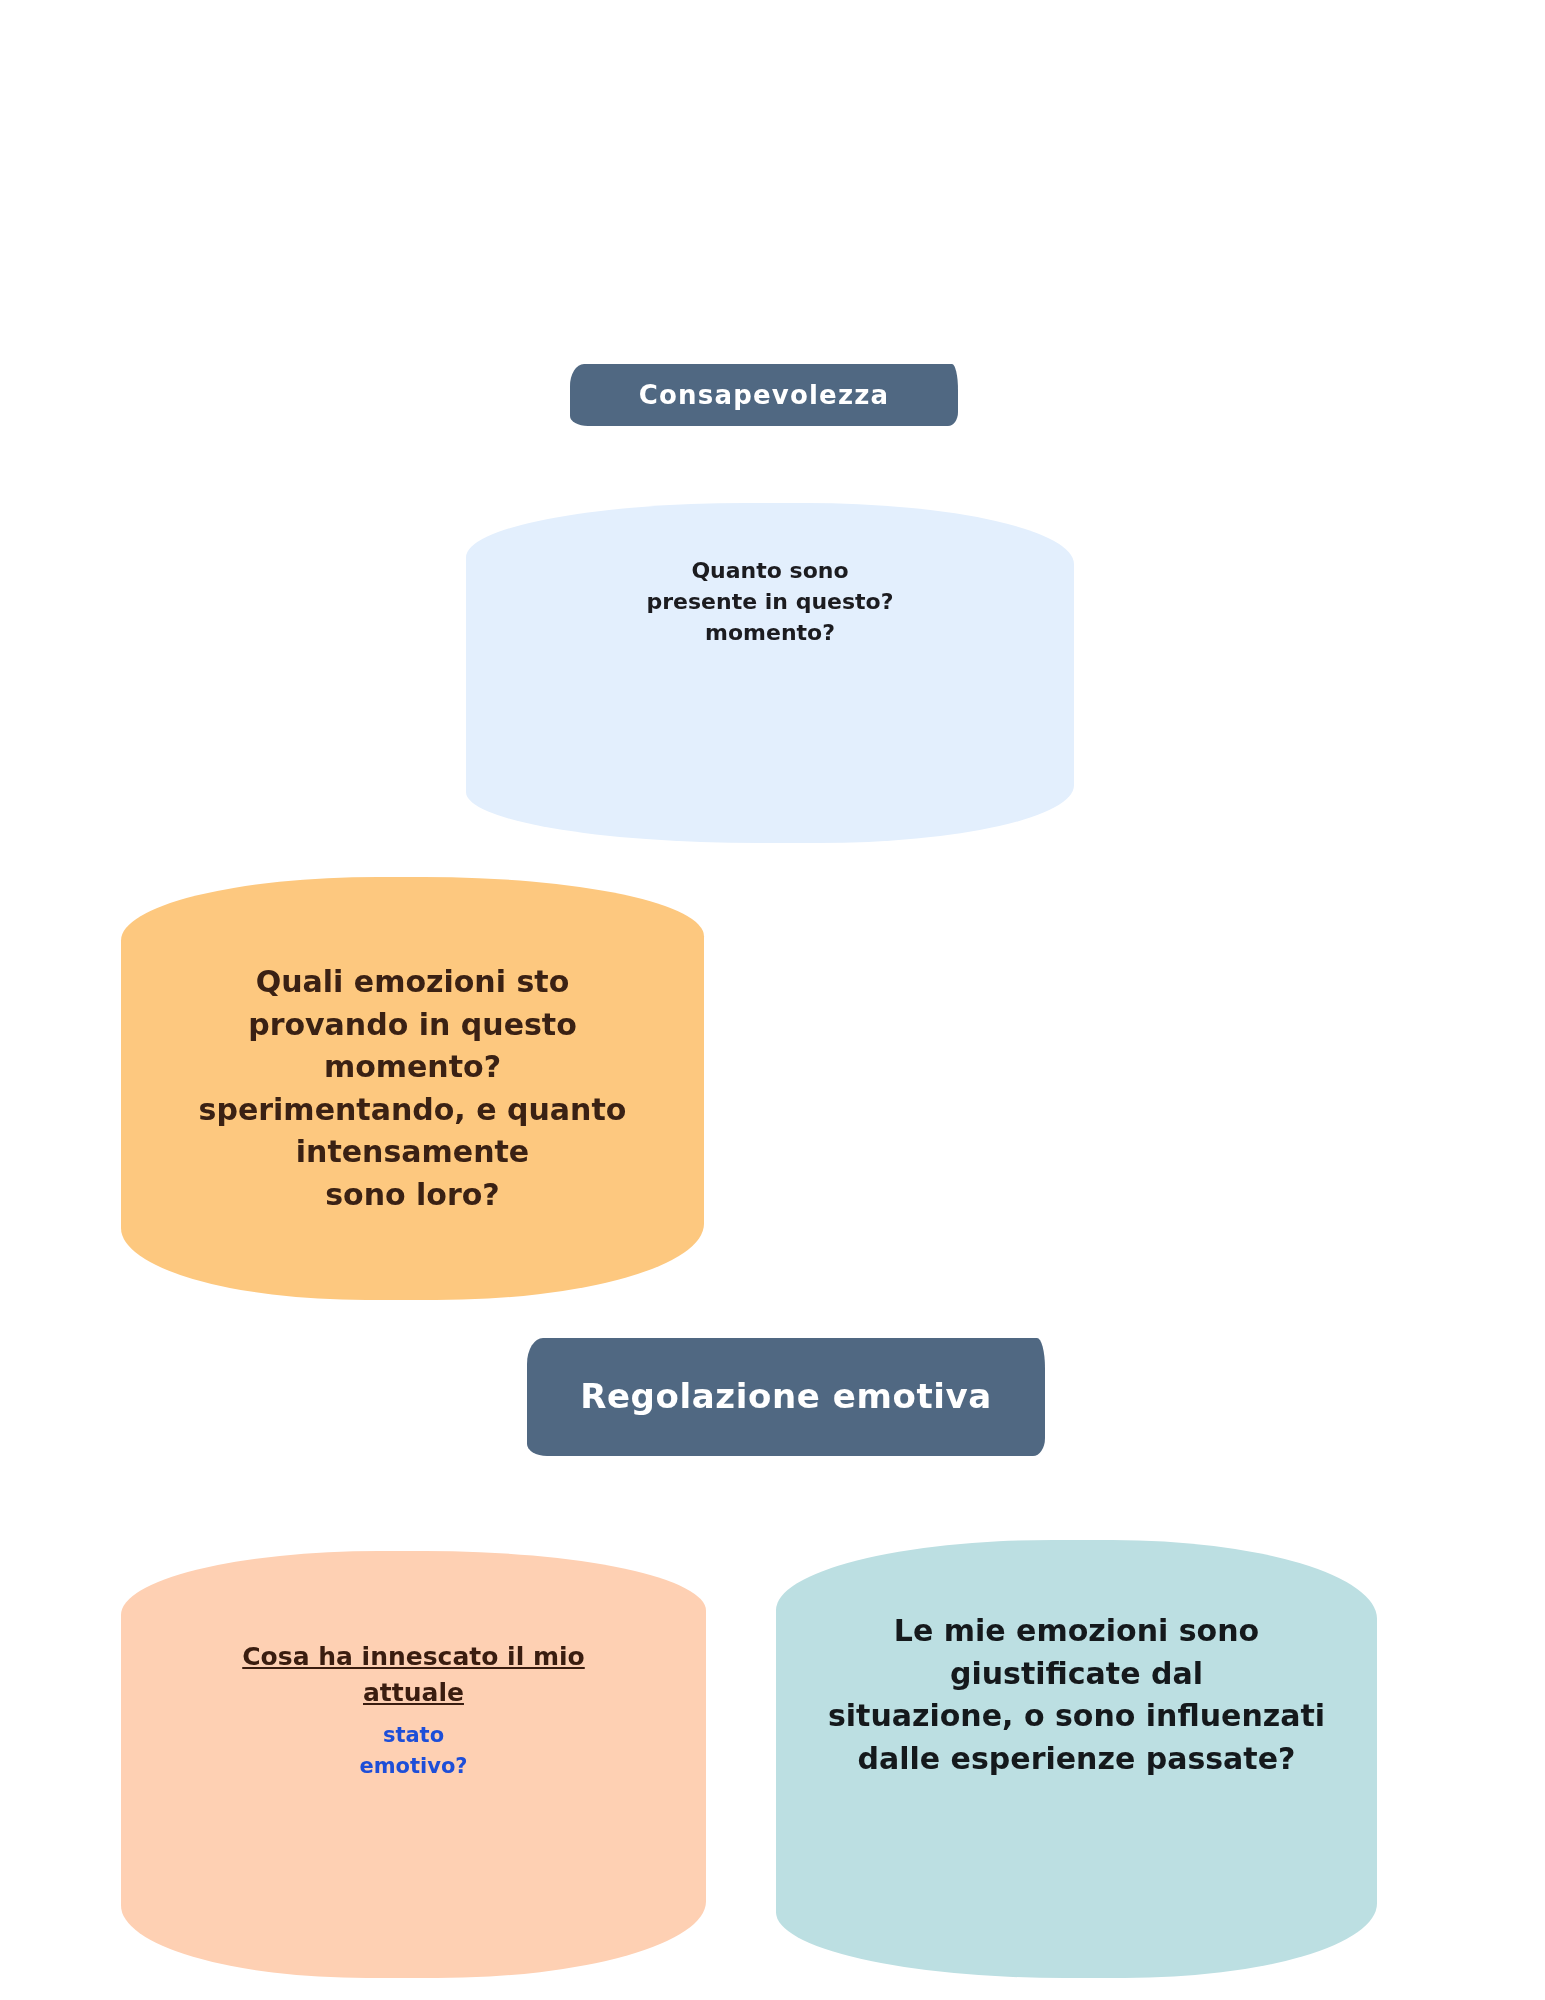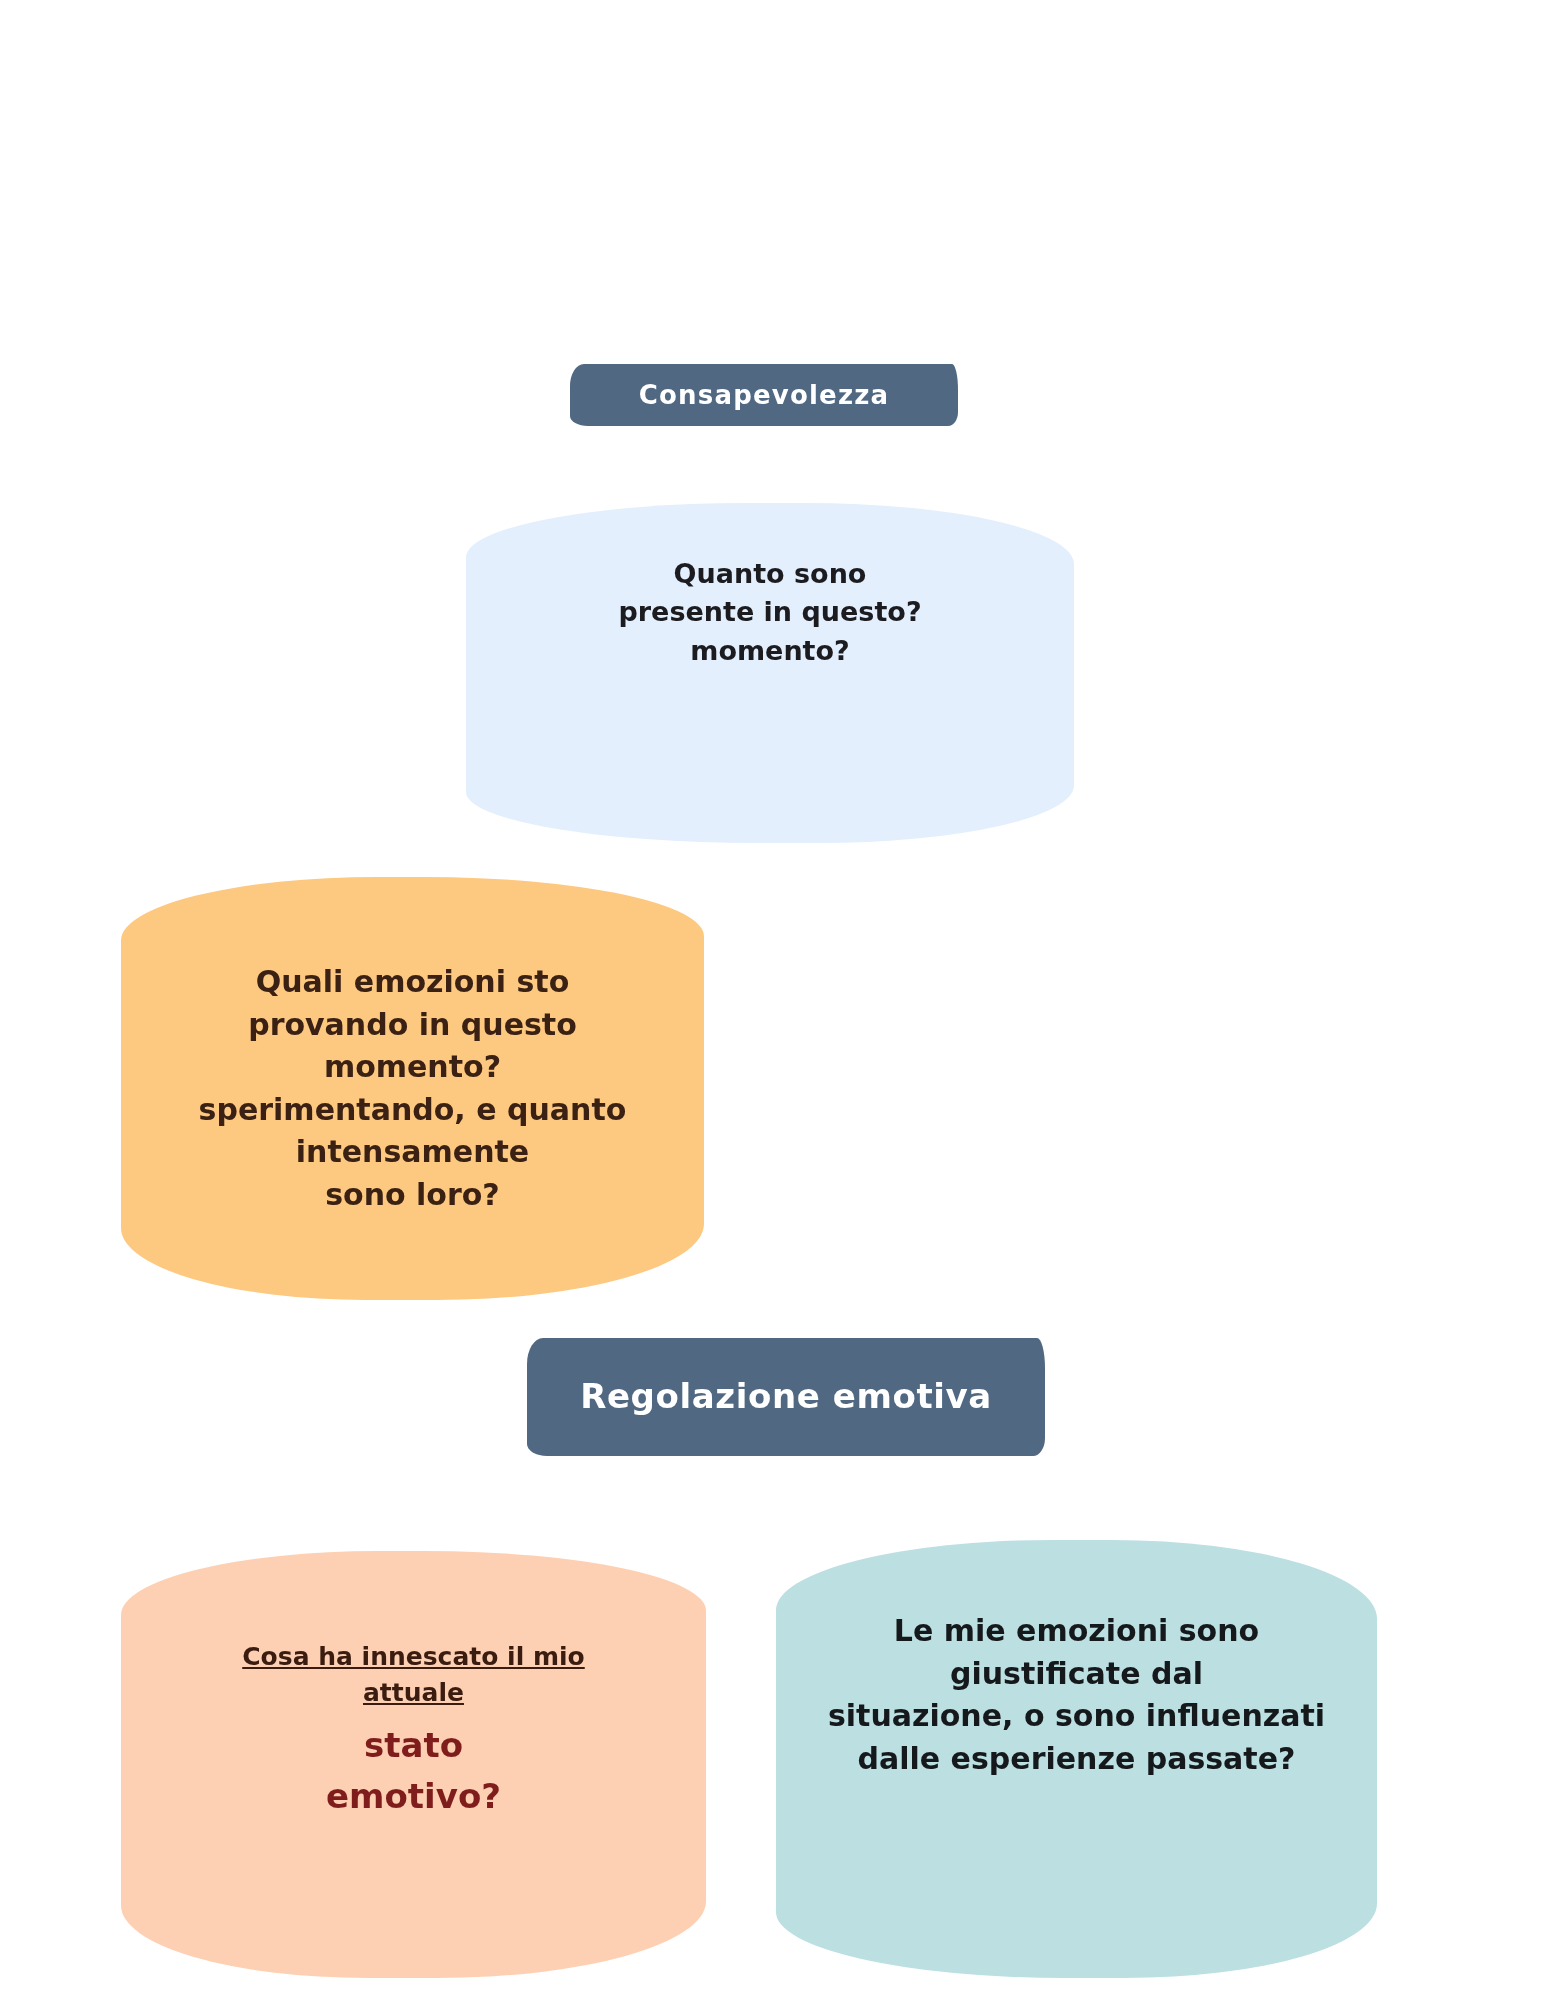--- a/index.html
+++ b/index.html
@@ -101,21 +101,21 @@
   .blob-c { border-radius: 48% 42% 44% 46% / 17% 16% 14% 18%; }
 
   .card-presente {
     left: 466px;
     top: 503px;
     width: 608px;
     height: 340px;
     background: #e3effd;
     padding-top: 52px;
   }
-  .card-presente .card-text { font-size: 27px; color: #1c1c20; }
+  .card-presente .card-text { font-size: 22px; color: #1c1c20; }
 
   .card-emozioni {
     left: 121px;
     top: 877px;
     width: 583px;
     height: 423px;
     background: #fdc87f;
     padding-top: 56px;
   }
   .card-emozioni .card-text { font-size: 30px; color: #3a2114; margin-top: 28px; }
@@ -140,25 +140,25 @@
   }
   .card-innescato .card-text-small {
     font-size: 25px;
     font-weight: 700;
     line-height: 1.45;
     white-space: pre-line;
     color: #3a1d10;
     text-decoration: underline;
   }
   .card-innescato .card-text-large {
-    font-size: 34px;
+    font-size: 21px;
     font-weight: 700;
     line-height: 1.5;
     white-space: pre-line;
-    color: #7f1d1d;
+    color: #1d4ed8;
     margin-top: 8px;
   }
 
   .card-giustificate {
     left: 776px;
     top: 1540px;
     width: 601px;
     height: 438px;
     background: #bcdfe2;
     padding-top: 70px;

